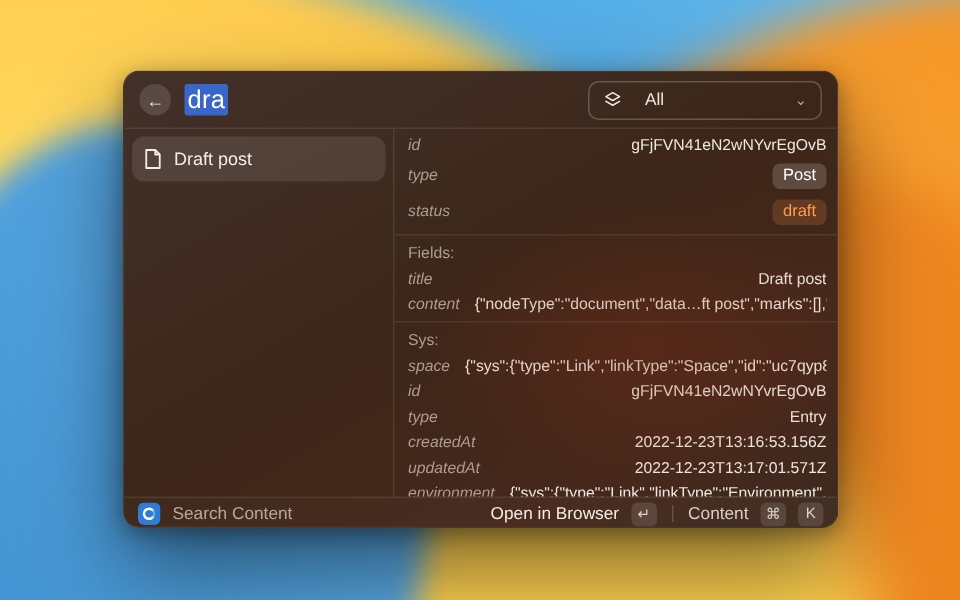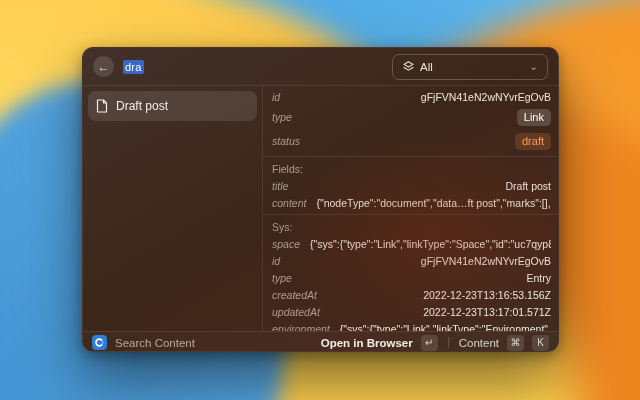--- a/index.html
+++ b/index.html
@@ -35,24 +35,24 @@
     border:1px solid rgba(255,255,255,0.06); }
   .window::before { content:""; position:absolute; left:38%; top:25%; width:70%; height:70%;
     background:radial-gradient(ellipse at center, rgba(140,45,18,0.28) 0%, rgba(140,45,18,0) 65%);
     pointer-events:none; }
 
   
   .topbar { position:relative; height:38px; display:flex; align-items:center;
     padding:0 10px; gap:9px; border-bottom:1px solid rgba(255,255,255,0.09); }
   .back-btn { width:21px; height:21px; border-radius:50%; background:rgba(255,255,255,0.13);
     color:#E8E2DC; font-size:12px; display:flex; align-items:center; justify-content:center; flex:none; }
-  .search-input { flex:1; font-size:11px; color:#FFFFFF; letter-spacing:0.2px; }
+  .search-input { flex:1; font-size:17px; color:#FFFFFF; letter-spacing:0.2px; }
   .search-input .selection { background:#3A66C9; border-radius:2px; padding:1px 2px; }
   .filter-dropdown { width:156px; height:26px; flex:none; display:flex; align-items:center;
-    gap:5px; padding:0 9px; border:1px solid rgba(255,255,255,0.22); border-radius:7px;
+    gap:15px; padding:0 9px; border:1px solid rgba(255,255,255,0.22); border-radius:7px;
     color:#EDE7E1; font-size:11.5px; }
   .filter-dropdown svg { flex:none; }
   .chevron { margin-left:auto; color:rgba(255,255,255,0.6); font-size:10px; }
 
   
   .body { display:flex; height:245px; }
   .list { width:180px; flex:none; border-right:1px solid rgba(255,255,255,0.09); padding:5px 5px; }
   .list-item { height:30px; border-radius:8px; display:flex; align-items:center; gap:8px;
     padding:0 8px; font-size:12px; color:#F3EEE9; }
   .list-item.selected { background:rgba(255,255,255,0.10); }
@@ -69,21 +69,21 @@
   .badge.orange { background:rgba(255,150,70,0.18); color:#FE9C52; }
   .dsep { border-top:1px solid rgba(255,255,255,0.09); margin:3px -7px 3px -9px; height:0; }
   .dheader { height:17px; display:flex; align-items:center; color:#AC9D92; }
 
   
   .footer { height:22px; display:flex; align-items:center; padding:0 9px; gap:8px;
     border-top:1px solid rgba(255,255,255,0.09); font-size:11.5px; background:rgba(255,255,255,0.02); }
   .app-icon { width:15px; height:15px; flex:none; }
   .app-label { color:#B6A99F; }
   .fspacer { flex:1; }
-  .primary-action { color:#F3EEE9; font-weight:700; }
+  .primary-action { color:#F3EEE9; font-weight:400; }
   .key { min-width:17px; height:16px; padding:0 3px; background:rgba(255,255,255,0.12);
     border-radius:4px; color:#DDD5CE; font-size:10px; display:flex; align-items:center;
     justify-content:center; }
   .fsep { width:1px; height:11px; background:rgba(255,255,255,0.18); margin:0 2px; }
   .secondary-action { color:#D9D0C9; }
 </style>
 </head>
 <body>
 
 <div class="screen">
@@ -128,21 +128,21 @@
       </div>
 
       <div class="detail">
 
         <div class="drow">
           <span class="dlabel">id</span>
           <span class="dvalue">gFjFVN41eN2wNYvrEgOvB</span>
         </div>
         <div class="drow badge-row">
           <span class="dlabel">type</span>
-          <span class="badge neutral">Link</span>
+          <span class="badge neutral">Post</span>
         </div>
         <div class="drow badge-row">
           <span class="dlabel">status</span>
           <span class="badge orange">draft</span>
         </div>
 
         <div class="dsep"></div>
 
         <div class="dheader">Fields:</div>
         <div class="drow">

